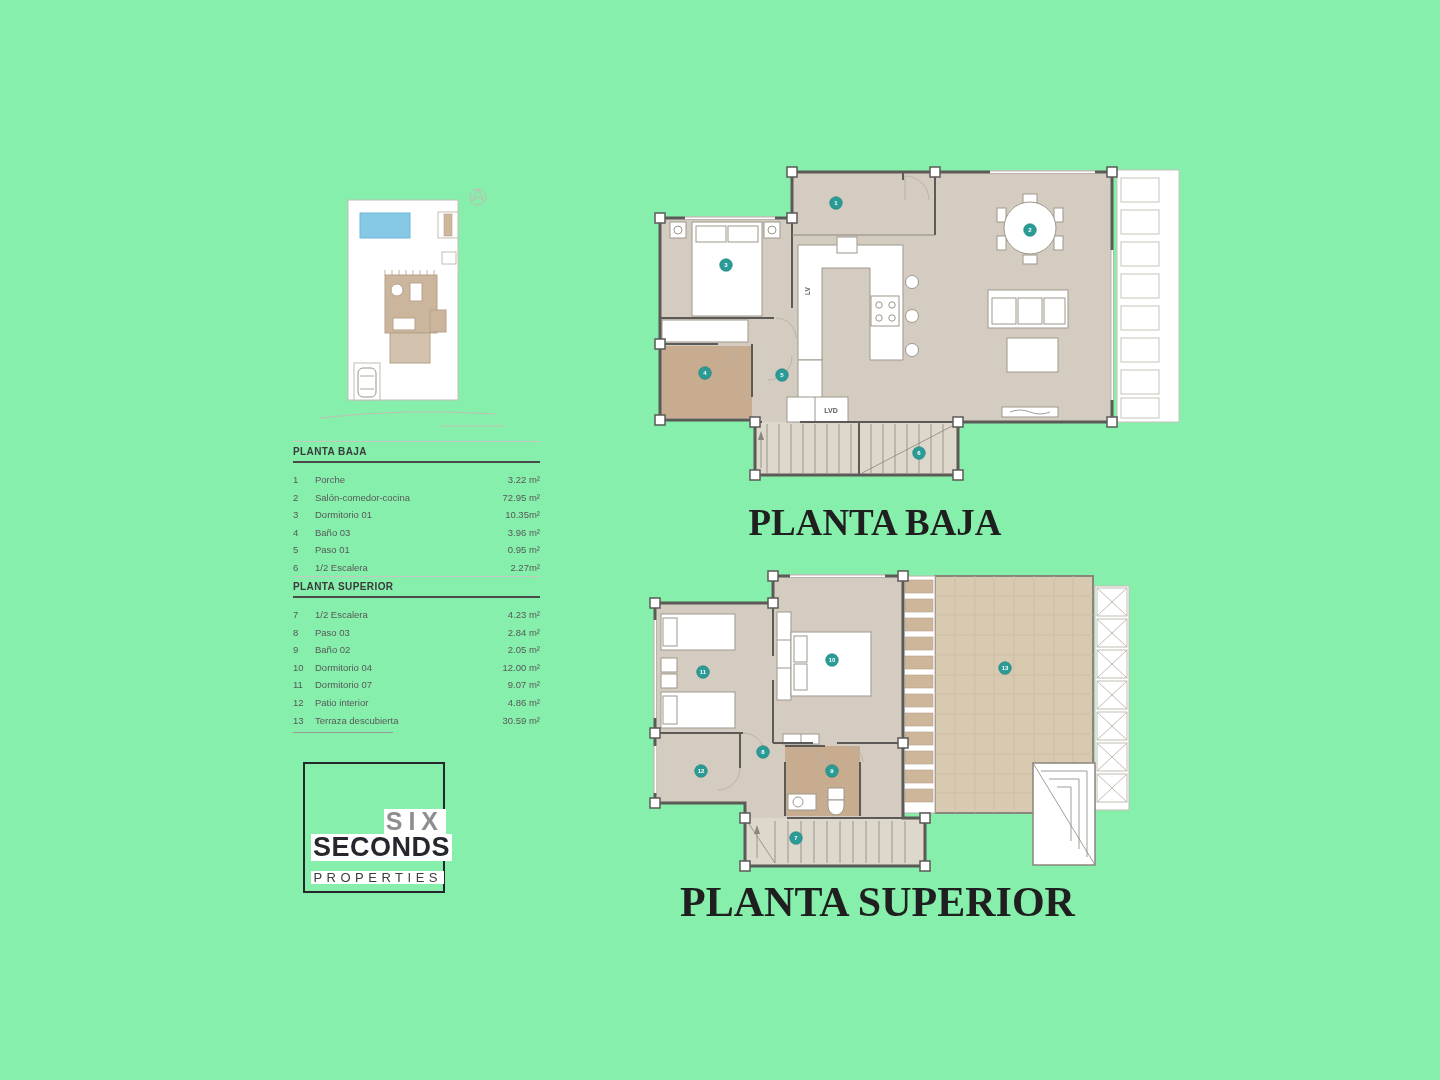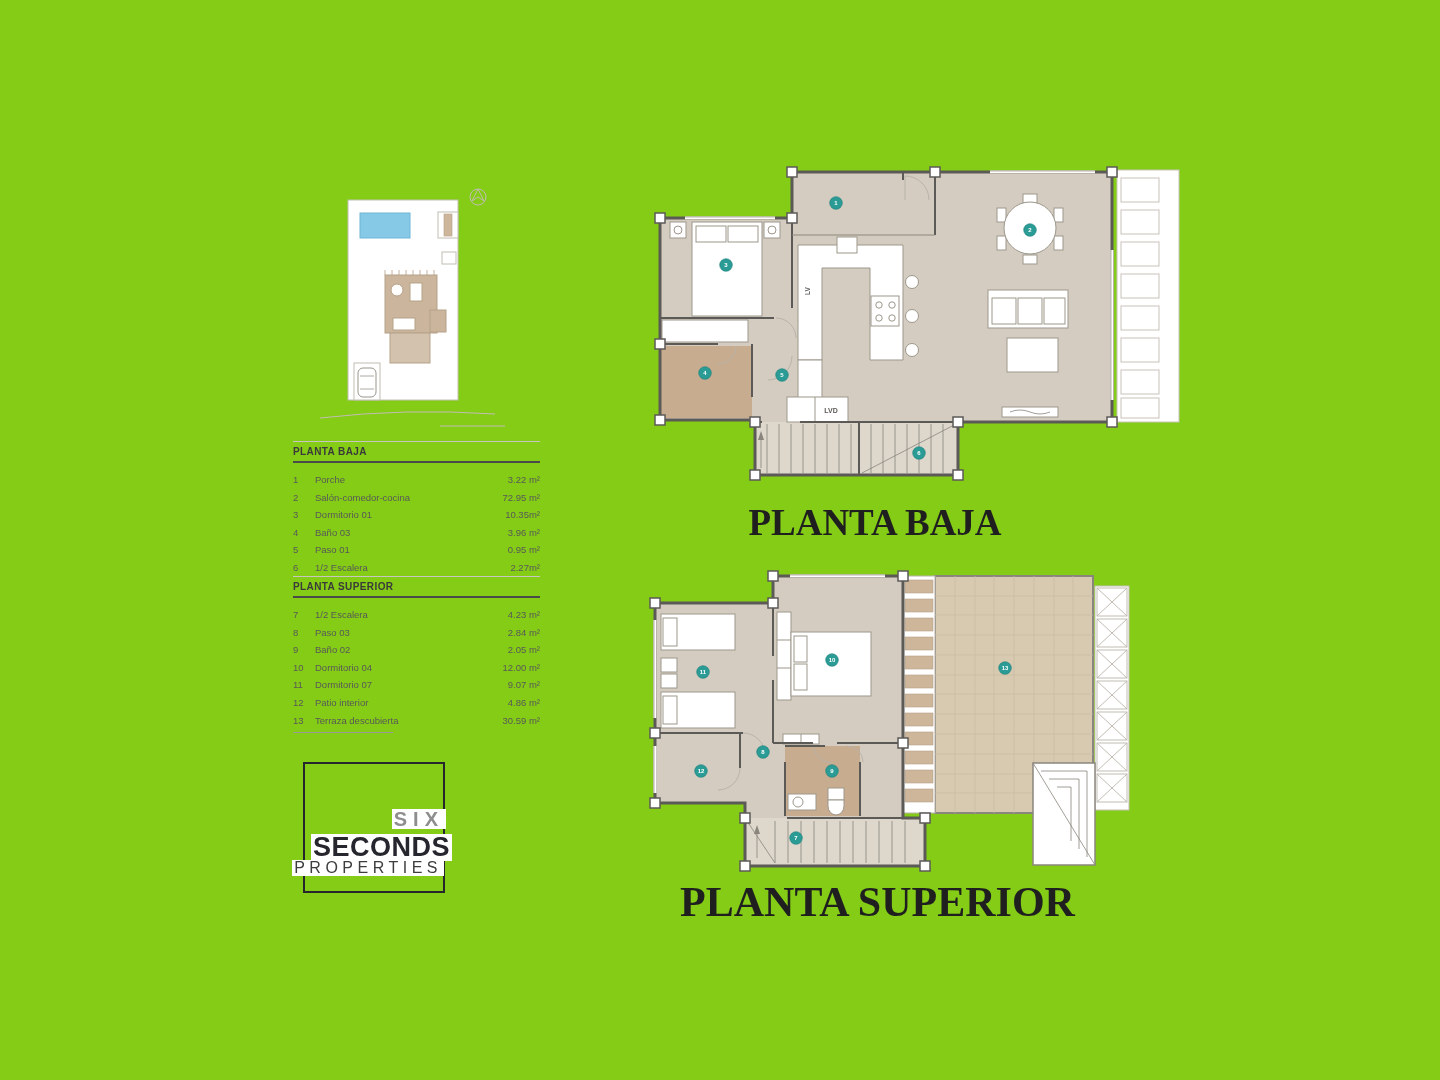--- a/index.html
+++ b/index.html
@@ -1,39 +1,39 @@
 <!DOCTYPE html>
 <html><head>
 <meta charset="utf-8">
 <style>
   html,body{margin:0;padding:0;background:#fff;}
-  .page{position:relative;width:1440px;height:1080px;background:#84cc16;overflow:hidden;
+  .page{position:relative;width:1440px;height:1080px;background:#86efac;overflow:hidden;
         font-family:"Liberation Sans",sans-serif;}
   .abs{position:absolute;}
 
   
   .rtable{position:absolute;width:247px;color:#4b4b4b;}
   .rtable .topline{border-top:1px solid #c8c6c2;margin:0;}
   .rtable .ttitle{font-size:10px;font-weight:bold;letter-spacing:.4px;color:#3a3a3a;
                   padding:4px 0 4px 0;}
   .rtable .headline{border-top:2px solid #4a4a4a;margin:0 0 8px 0;}
   .trow{display:grid;grid-template-columns:22px 1fr auto;align-items:baseline;
         font-size:9.5px;line-height:17.6px;color:#585858;}
   .trow .tarea{text-align:right;}
   .rtable .endline{border-top:1px solid #9a9a9a;width:100px;margin-top:3px;}
 
   
   .logo{position:absolute;left:303px;top:762px;width:142px;height:131px;}
   .logo .frame{position:absolute;inset:0;border:2.5px solid #26262e;}
   .logo .six{position:absolute;top:47px;right:-1px;background:#fff;padding:0 2px;
-             font-size:20px;font-weight:bold;letter-spacing:6px;color:#8e8e8e;line-height:1;}
+             font-size:25px;font-weight:bold;letter-spacing:6px;color:#8e8e8e;line-height:1;}
   .logo .seconds{position:absolute;top:72px;right:-7px;background:#fff;padding:0 2px;
              font-size:27px;font-weight:bold;letter-spacing:.5px;color:#26262e;line-height:1;margin-left:32px;}
-  .logo .properties{position:absolute;top:98px;right:1px;background:#fff;padding:0 2px;
-             font-size:16px;letter-spacing:4.5px;color:#3d3d3d;line-height:1;}
+  .logo .properties{position:absolute;top:109px;right:1px;background:#fff;padding:0 2px;
+             font-size:13px;letter-spacing:4.5px;color:#3d3d3d;line-height:1;}
 
   
   .plan-title{position:absolute;text-align:center;font-family:"Liberation Serif",serif;
               font-weight:600;color:#1f1f1f;}
   .t-baja{left:640px;top:501px;width:470px;font-size:37px;}
   .t-sup{left:640px;top:878px;width:475px;font-size:42px;}
 
   
   svg{display:block;}
   .wall{stroke:#5c5a57;stroke-width:3;fill:none;}

